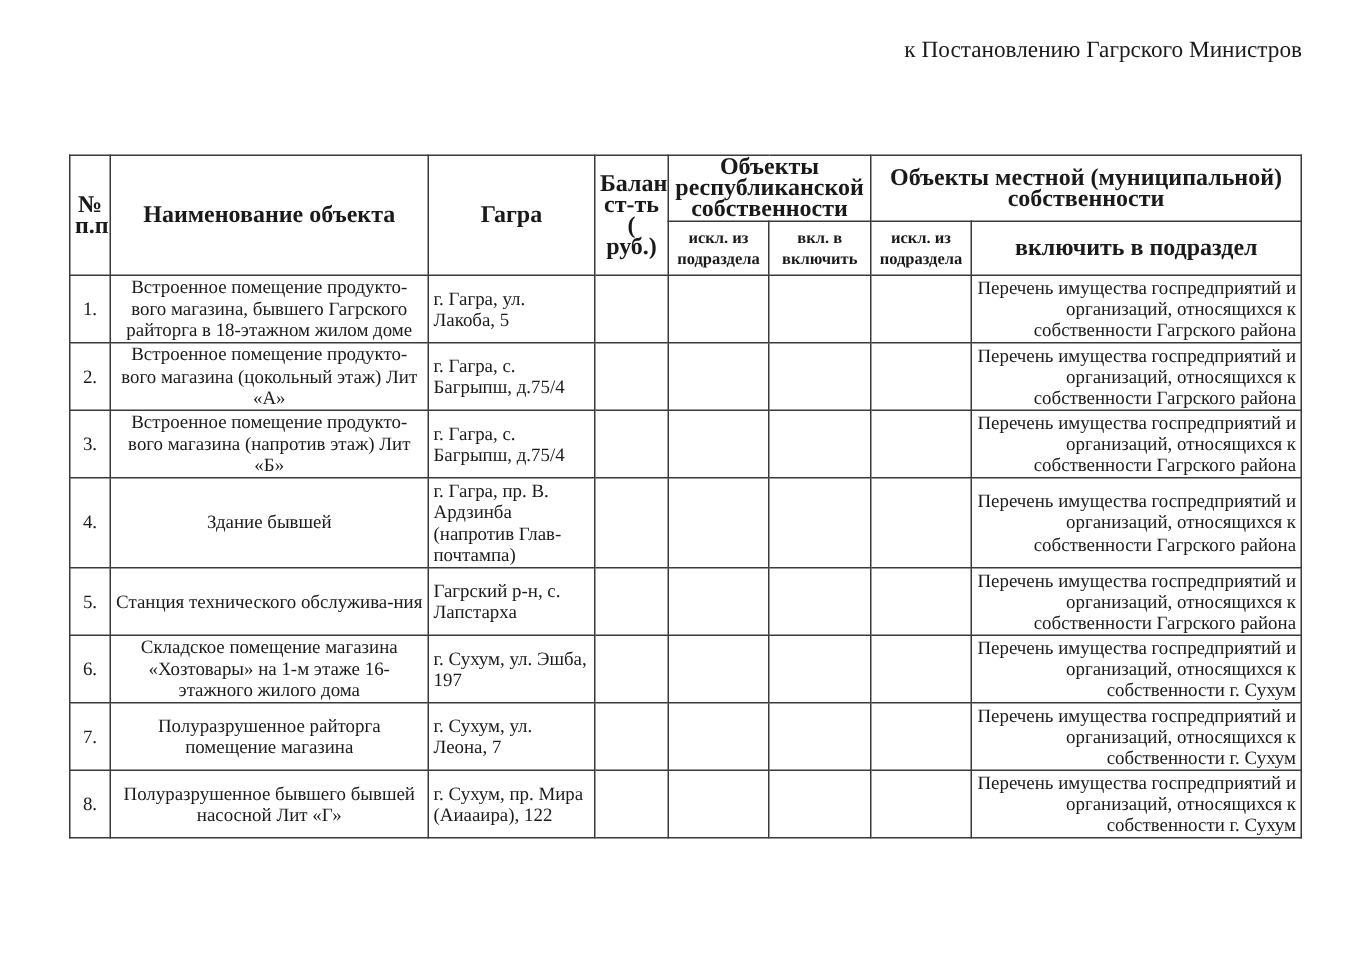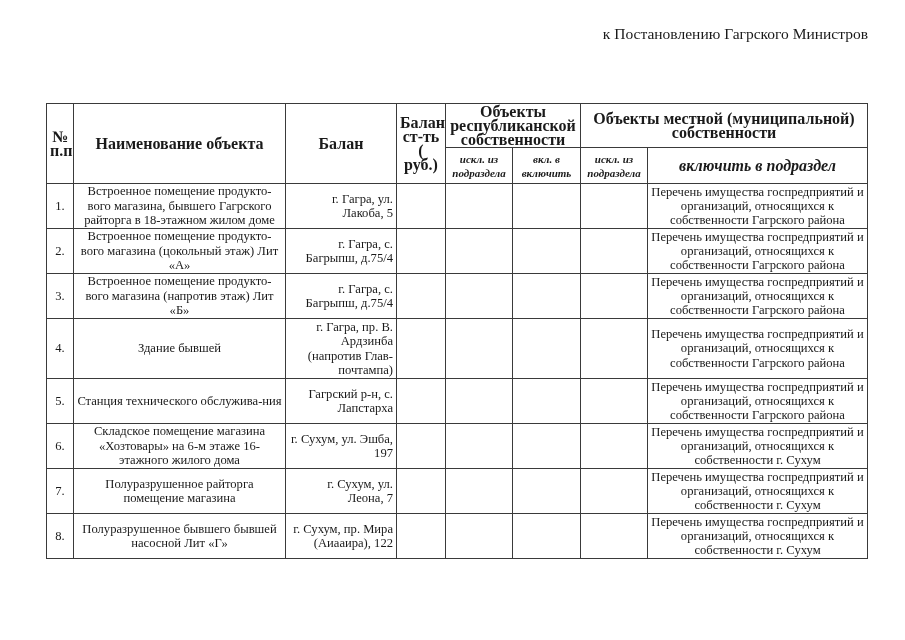--- a/index.html
+++ b/index.html
@@ -24,28 +24,28 @@
     border: 1px solid #3a3a3a;
     padding: 0 3px;
     vertical-align: middle;
     overflow: hidden;
   }
   table.main th { font-weight: bold; text-align: center; line-height: 14px; }
   th.big { font-size: 16px; }
   th.sub { font-size: 11px; line-height: 12.5px; padding: 0 1px; }
   th.sub-wide { font-size: 16px; }
   tr.h1 { height: 44px; }
-  tr.h2 { height: 36px; font-style: italic; }
+  tr.h2 { height: 36px; }
   tr.r45 { height: 45px; }
   tr.r60 { height: 60px; }
   td { line-height: 14.5px; }
   td.num { text-align: center; }
   td.name { text-align: center; padding-left: 5px; }
-  td.addr { text-align: right; padding: 0 1px; }
-  td.list { text-align: center; padding: 0 1px; line-height: 14.3px; }
+  td.addr { text-align: left; padding: 0 1px; }
+  td.list { text-align: right; padding: 0 1px; line-height: 14.3px; }
   td.empty { }
 </style>
 </head>
 <body>
 
 <div class="appendix">
   <div>к Постановлению Гагрского Министров</div>
 </div>
 
 <table class="main">
@@ -56,21 +56,21 @@
     <col style="width:49px">
     <col style="width:67px">
     <col style="width:68px">
     <col style="width:67px">
     <col style="width:220px">
   </colgroup>
   <thead>
     <tr class="h1">
       <th rowspan="2" class="big">№ п.п.</th>
       <th rowspan="2" class="big">Наименование объекта</th>
-      <th rowspan="2" class="big">Балан</th>
+      <th rowspan="2" class="big">Гагра</th>
       <th rowspan="2" class="big">Балан. ст-ть ( руб.)</th>
       <th colspan="2" class="big">Объекты республиканской собственности</th>
       <th colspan="2" class="big">Объекты местной (муниципальной) собственности</th>
     </tr>
     <tr class="h2">
       <th class="sub">искл. из подраздела</th>
       <th class="sub">вкл. в включить</th>
       <th class="sub">искл. из подраздела</th>
       <th class="sub-wide">включить в подраздел</th>
     </tr>
@@ -121,21 +121,21 @@
       <td class="name">Станция технического обслужива-ния</td>
       <td class="addr">Гагрский р-н, с. Лапстарха</td>
       <td class="empty"></td>
       <td class="empty"></td>
       <td class="empty"></td>
       <td class="empty"></td>
       <td class="list">Перечень имущества госпредприятий и организаций, относящихся к собственности Гагрского района</td>
     </tr>
     <tr class="r45">
       <td class="num">6.</td>
-      <td class="name">Складское помещение магазина «Хозтовары» на 6-м этаже 16-этажного жилого дома</td>
+      <td class="name">Складское помещение магазина «Хозтовары» на 1-м этаже 16-этажного жилого дома</td>
       <td class="addr">г. Сухум, ул. Эшба, 197</td>
       <td class="empty"></td>
       <td class="empty"></td>
       <td class="empty"></td>
       <td class="empty"></td>
       <td class="list">Перечень имущества госпредприятий и организаций, относящихся к собственности г. Сухум</td>
     </tr>
     <tr class="r45">
       <td class="num">7.</td>
       <td class="name">Полуразрушенное райторга помещение магазина</td>

